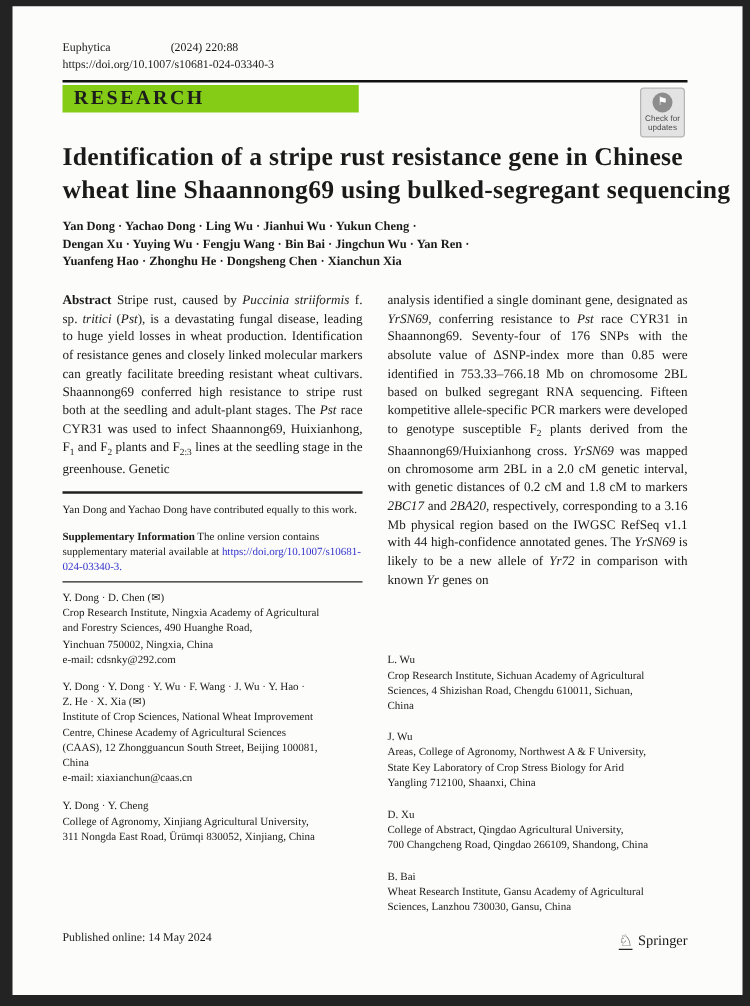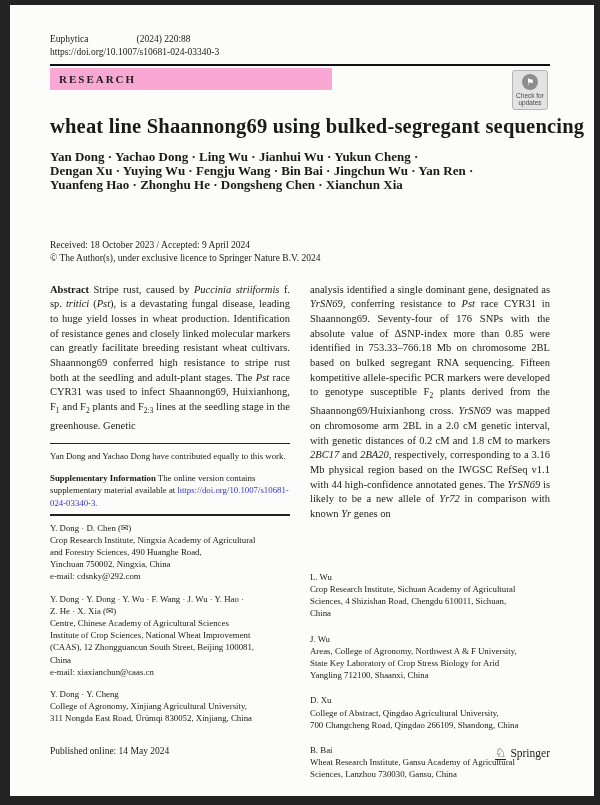--- a/index.html
+++ b/index.html
@@ -21,41 +21,41 @@
     padding: 28px 44px 17px 40px;
     height: 100%;
   }
   
   .jheader { display: flex; column-gap: 48px; font-size: 9.5px; line-height: 13px; }
   .doi-line { font-size: 9.5px; line-height: 13px; }
   .top-rule { height: 2px; background: #111; margin-top: 5px; }
   
   .banner-row { position: relative; margin-top: 2px; height: 22px; }
   .research-banner {
-    width: 282px; height: 22px; background: #f9a8d4;
-    font-weight: bold; font-size: 11px; letter-spacing: 2px;
+    width: 237px; height: 22px; background: #84cc16;
+    font-weight: bold; font-size: 16px; letter-spacing: 2px;
     color: #1c1c1c; display: flex; align-items: center; padding-left: 9px;
   }
   .badge {
     position: absolute; right: 2px; top: 2px;
     width: 36px; height: 40px;
     background: #e3e3e3; border: 1px solid #b5b5b5; border-radius: 3px;
     display: flex; flex-direction: column; align-items: center; justify-content: center;
     cursor: pointer;
   }
   .badge-circle {
     width: 16px; height: 16px; border-radius: 50%; background: #8d8d8d;
     color: #fff; font-size: 9px; line-height: 16px; text-align: center;
     font-family: "DejaVu Sans", sans-serif;
   }
   .badge-text { font-family: "Liberation Sans", sans-serif; font-size: 6.5px; line-height: 7.5px; color: #4a4a4a; text-align: center; margin-top: 2px; }
   
   .title { margin-top: 24px; font-size: 20.5px; font-weight: bold; line-height: 25.5px; letter-spacing: 0.2px; }
   .title div { white-space: nowrap; }
-  .authors { margin-top: 10px; font-size: 13px; font-weight: bold; line-height: 14px; }
+  .authors { margin-top: 10px; font-size: 10px; font-weight: bold; line-height: 14px; }
   
   .dates { margin-top: 47px; font-size: 9.5px; line-height: 13.5px; }
   
   .columns { display: flex; column-gap: 20px; margin-top: 17px; }
   .col { width: 242px; }
   .abstract { font-size: 10.5px; line-height: 14.7px; text-align: justify; }
   .abstract .sub, .footnote .sub { vertical-align: sub; font-size: 7.5px; }
   .link { color: #3333cc; }
   .fn-rule { height: 1.5px; background: #222; margin-top: 9px; }
   .footnote { font-size: 8.8px; line-height: 12px; margin-top: 6px; }
@@ -96,33 +96,30 @@
       <div class="badge">
         <div class="badge-circle">⚑</div>
         <div class="badge-text">
           <div>Check for</div>
           <div>updates</div>
         </div>
       </div>
     </div>
 
     <h1 class="title">
+        <div>Identification of a stripe rust resistance gene in Chinese</div>
         <div>wheat line Shaannong69 using bulked-segregant sequencing</div>
       </h1>
 
     <div class="authors">
         <div>Yan Dong · Yachao Dong · Ling Wu · Jianhui Wu · Yukun Cheng ·</div>
         <div>Dengan Xu · Yuying Wu · Fengju Wang · Bin Bai · Jingchun Wu · Yan Ren ·</div>
         <div>Yuanfeng Hao · Zhonghu He · Dongsheng Chen · Xianchun Xia</div>
       </div>
 
-    <div class="dates">
-      <div>Received: 18 October 2023 / Accepted: 9 April 2024</div>
-      <div>© The Author(s), under exclusive licence to Springer Nature B.V. 2024</div>
-    </div>
 
     <div class="columns">
 
       <div class="col left">
         <p class="abstract"><span style="font-weight: bold;">Abstract</span><span>   Stripe rust, caused by </span><span style="font-style: italic;">Puccinia striiformis</span><span> f. sp. </span><span style="font-style: italic;">tritici</span><span> (</span><span style="font-style: italic;">Pst</span><span>), is a devastating fungal disease, leading to huge yield losses in wheat production. Identification of resistance genes and closely linked molecular markers can greatly facilitate breeding resistant wheat cultivars. Shaannong69 conferred high resistance to stripe rust both at the seedling and adult-plant stages. The </span><span style="font-style: italic;">Pst</span><span> race CYR31 was used to infect Shaannong69, Huixianhong, F</span><span class="sub">1</span><span> and F</span><span class="sub">2</span><span> plants and F</span><span class="sub">2:3</span><span> lines at the seedling stage in the greenhouse. Genetic</span></p>
 
         <div class="fn-rule"></div>
         <p class="footnote">Yan Dong and Yachao Dong have contributed equally to this work.</p>
         <p class="footnote supp"><span style="font-weight: bold;">Supplementary Information</span><span>   The online version contains supplementary material available at </span><span class="link">https://doi.org/10.1007/s10681-024-03340-3.</span></p>
         <div class="fn-rule second"></div>
@@ -137,22 +134,22 @@
               <div>Yinchuan 750002, Ningxia, China</div>
             </div>
           <div>e-mail: cdsnky@292.com</div>
         </div>
         <div class="affil">
           <div>
               <div>Y. Dong · Y. Dong · Y. Wu · F. Wang · J. Wu · Y. Hao ·</div>
               <div>Z. He · X. Xia (✉)</div>
             </div>
           <div>
+              <div>Institute of Crop Sciences, National Wheat Improvement</div>
               <div>Centre, Chinese Academy of Agricultural Sciences</div>
-              <div>Institute of Crop Sciences, National Wheat Improvement</div>
               <div>(CAAS), 12 Zhongguancun South Street, Beijing 100081,</div>
               <div>China</div>
             </div>
           <div>e-mail: xiaxianchun@caas.cn</div>
         </div>
         <div class="affil">
           <div>
               <div>Y. Dong · Y. Cheng</div>
             </div>
           <div>

